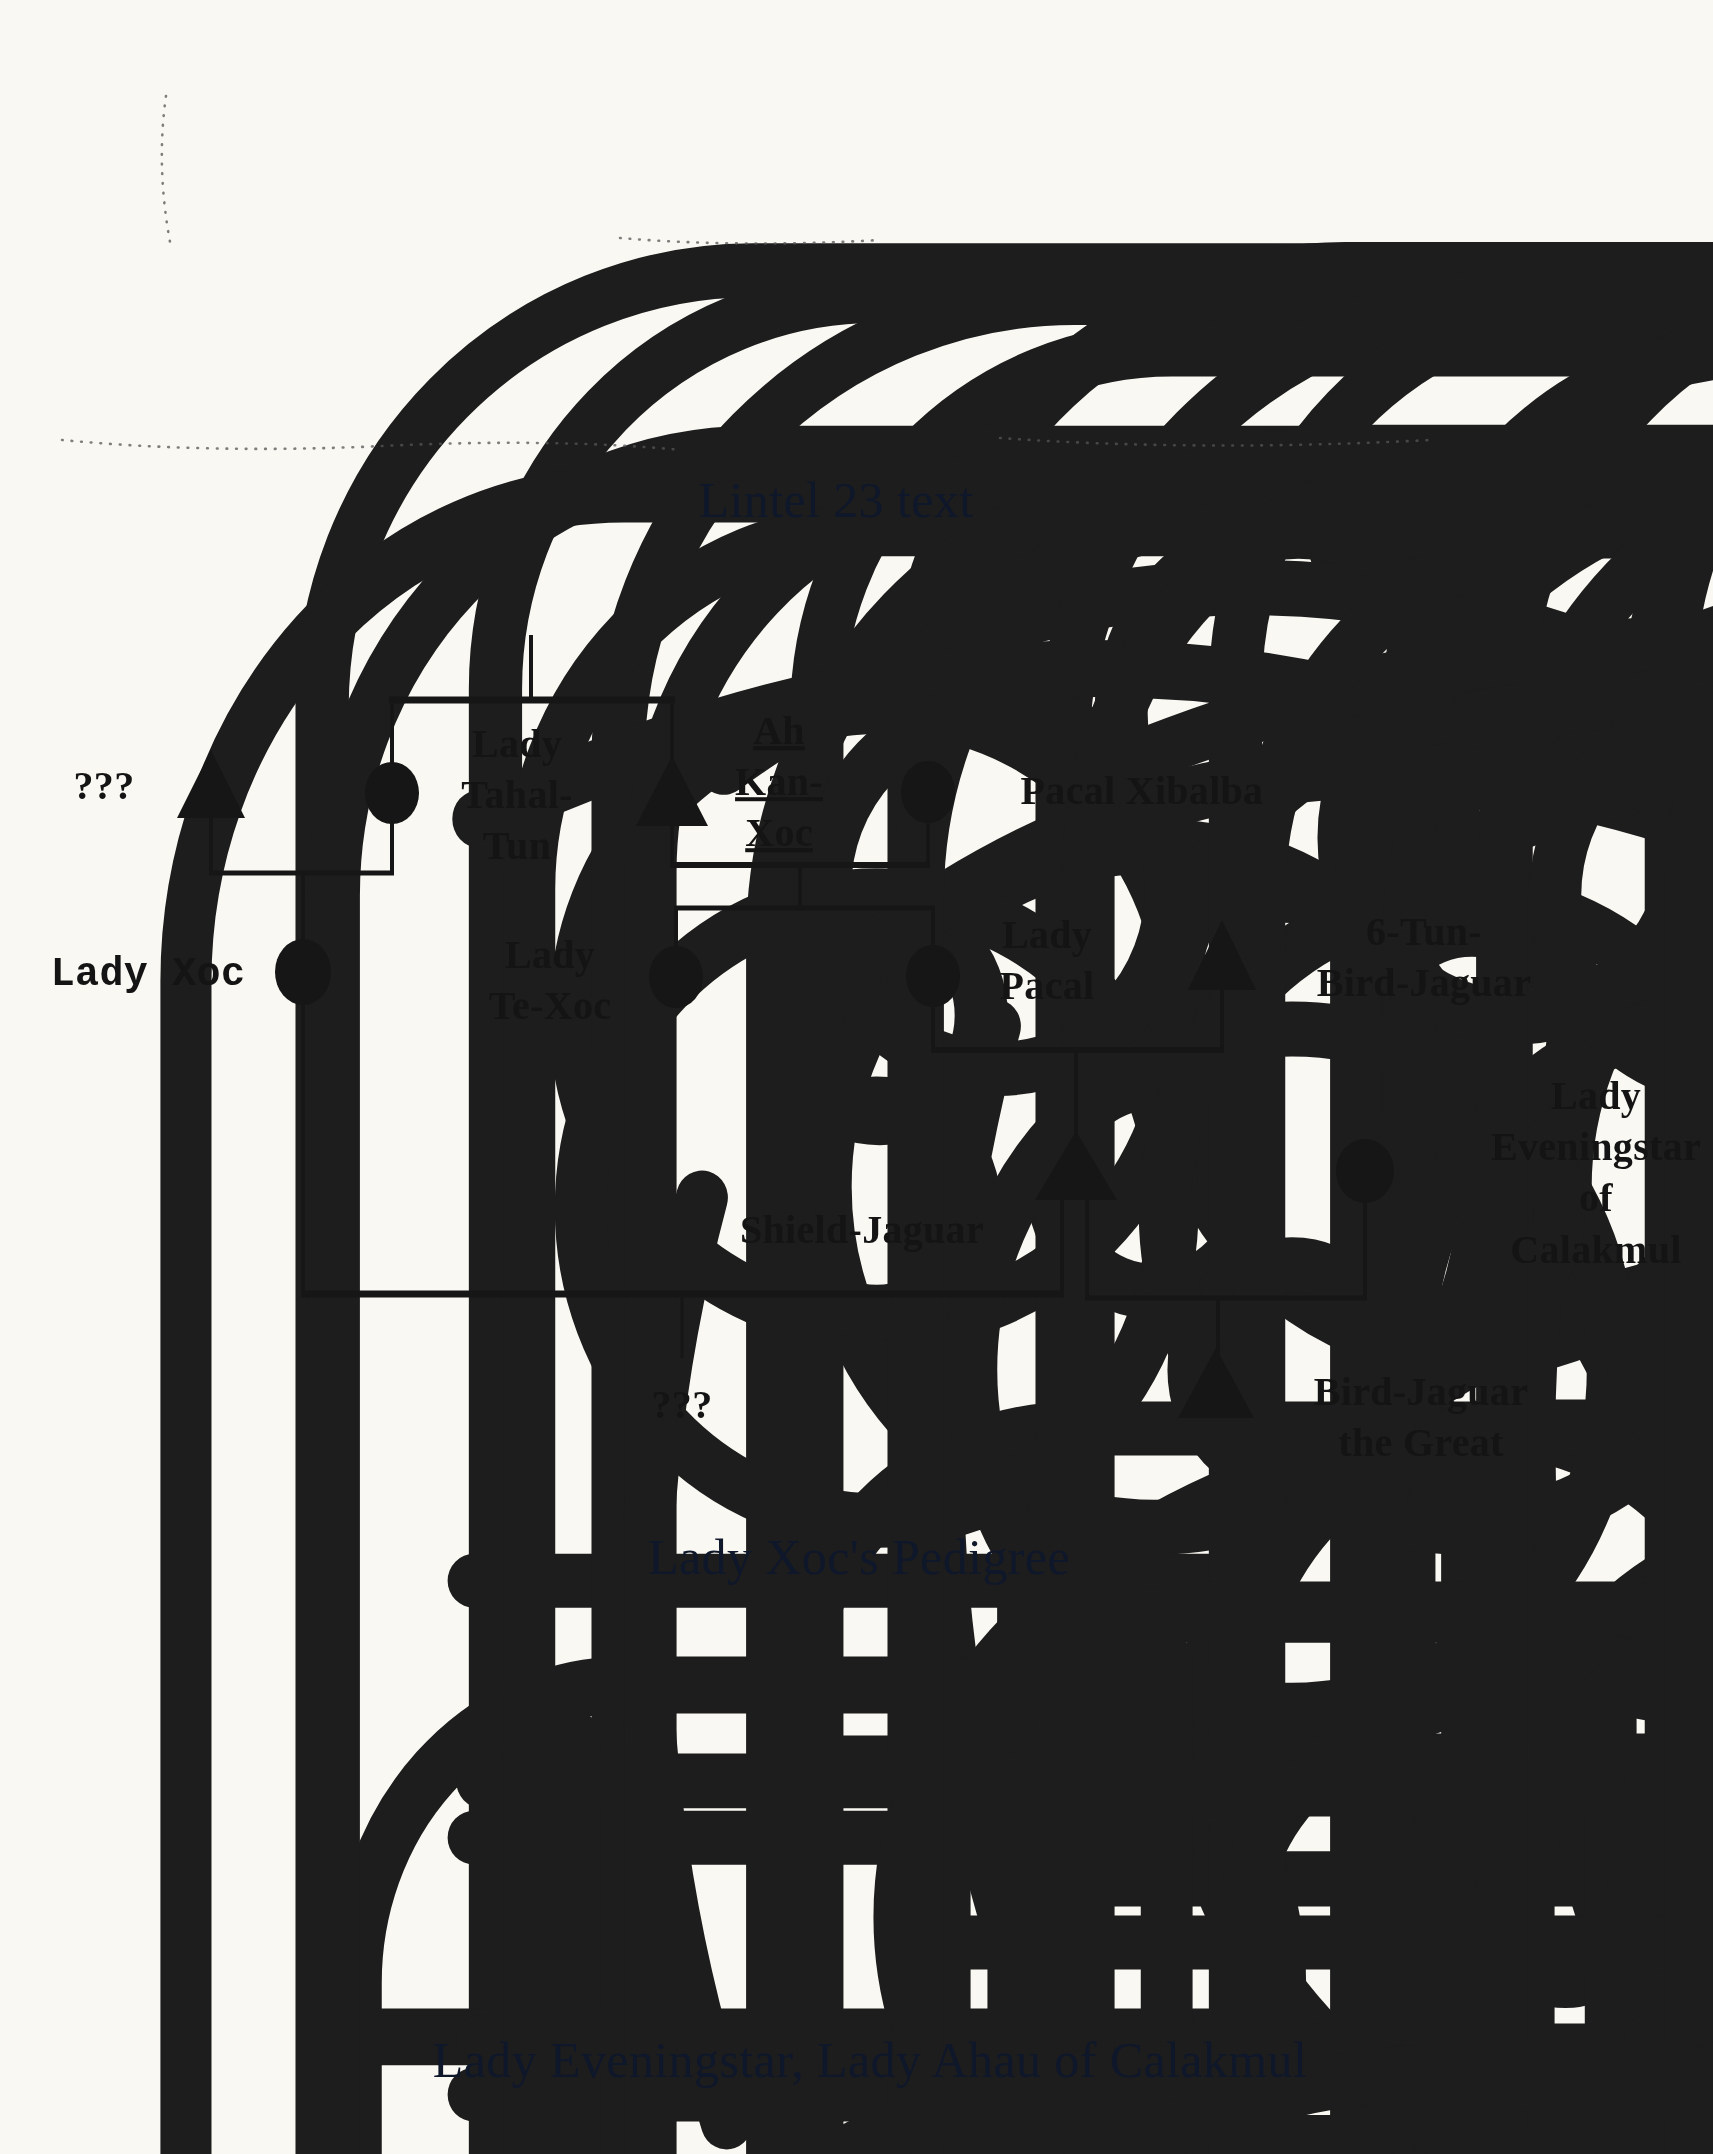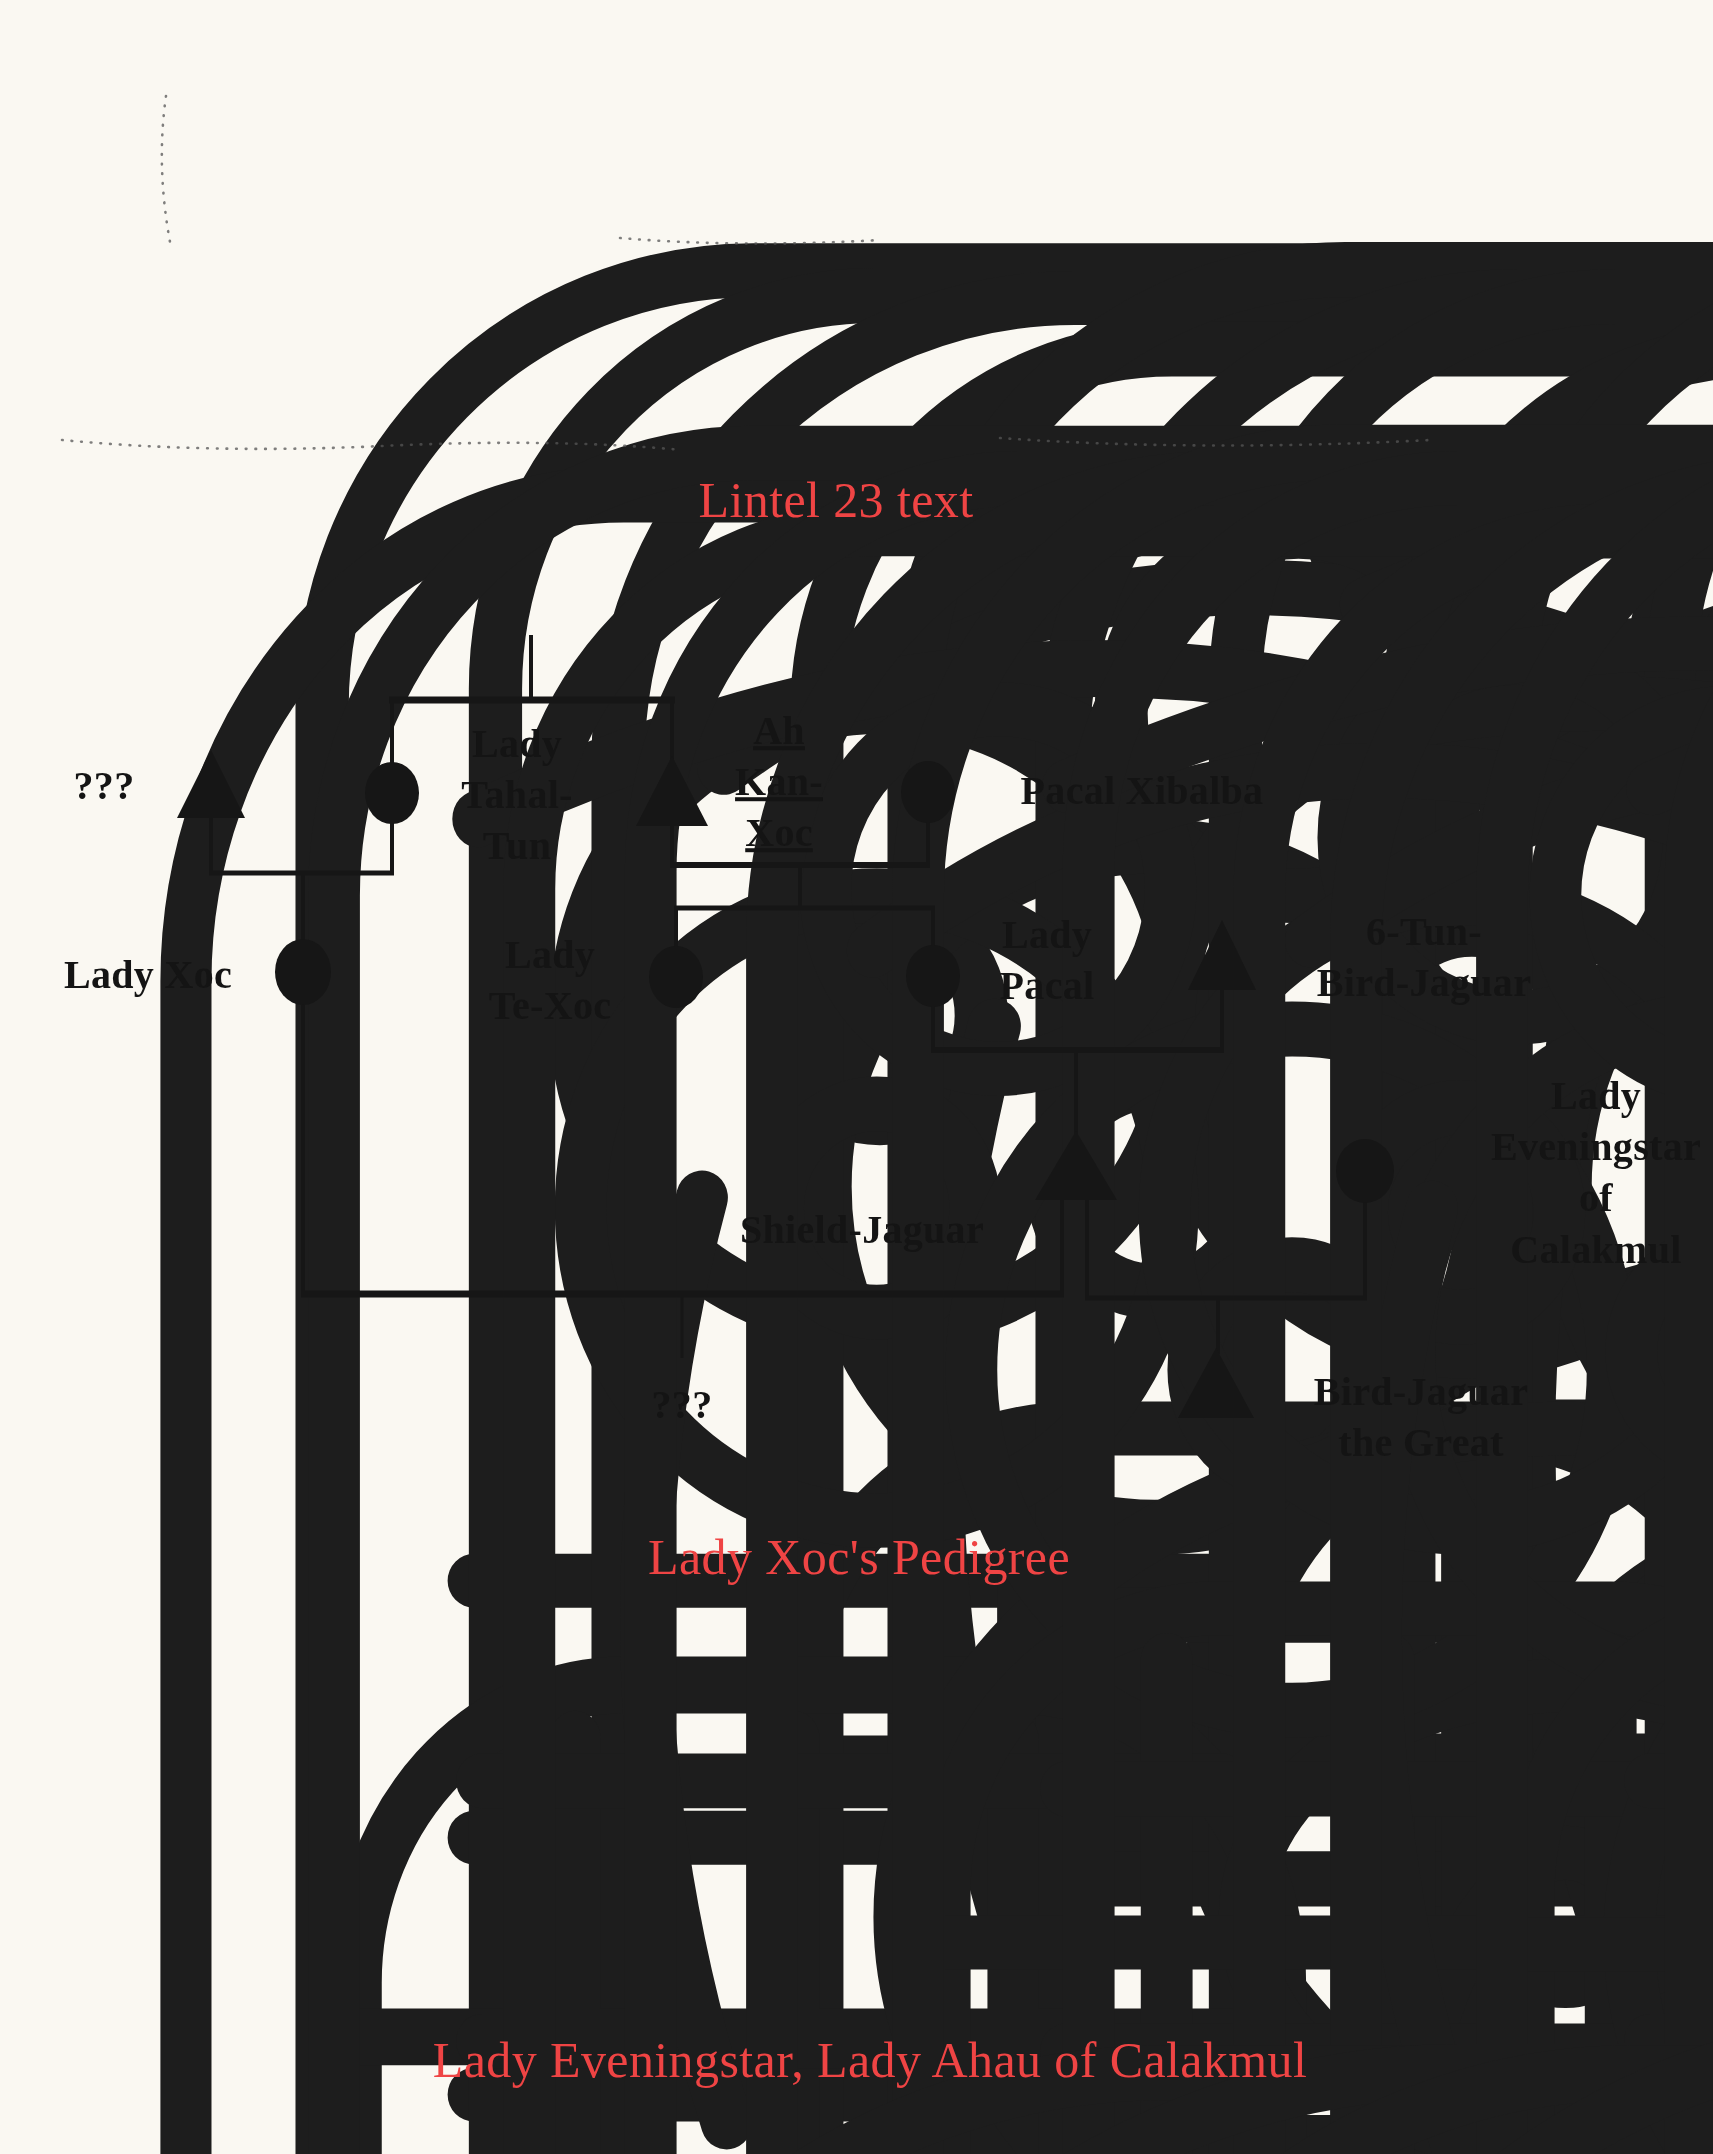--- a/index.html
+++ b/index.html
@@ -11,21 +11,21 @@
   svg.art{position:absolute; left:0; top:0; width:1713px; height:2154px;}
   .plabel{
     position:absolute; transform:translate(-50%,-50%);
     text-align:center; white-space:pre-line;
     font-weight:700; font-size:40px; line-height:1.28;
     color:#141414; letter-spacing:.3px;
   }
   .caption{
     position:absolute; transform:translate(-50%,-50%);
     white-space:nowrap; font-weight:400; font-size:50px;
-    color:#ef4444; letter-spacing:.4px;
+    color:#0f172a; letter-spacing:.4px;
   }
 </style>
 </head>
 <body>
 
 <div class="page">
 
   <svg class="art" viewBox="0 0 1713 2154" aria-hidden="true">
     <defs>
       <symbol id="ga" viewBox="0 0 100 120">
@@ -170,21 +170,21 @@
   <div class="plabel" style="left:517px; top:795px;">Lady
 Tahal-
 Tun</div>
 
   <div class="plabel" style="left:779px; top:782px;text-decoration:underline;">Ah
 Kan-
 Xoc</div>
 
   <div class="plabel" style="left:1142px; top:791px;">Pacal Xibalba</div>
 
-  <div class="plabel" style="left:148px; top:975px;">Lady Xoc</div>
+  <div class="plabel" style="left:148px; top:975px;font-family:Liberation Mono, monospace;">Lady Xoc</div>
 
   <div class="plabel" style="left:550px; top:980px;">Lady
 Te-Xoc</div>
 
   <div class="plabel" style="left:1047px; top:960px;">Lady
 Pacal</div>
 
   <div class="plabel" style="left:1424px; top:957px;">6-Tun-
 Bird-Jaguar</div>
 

